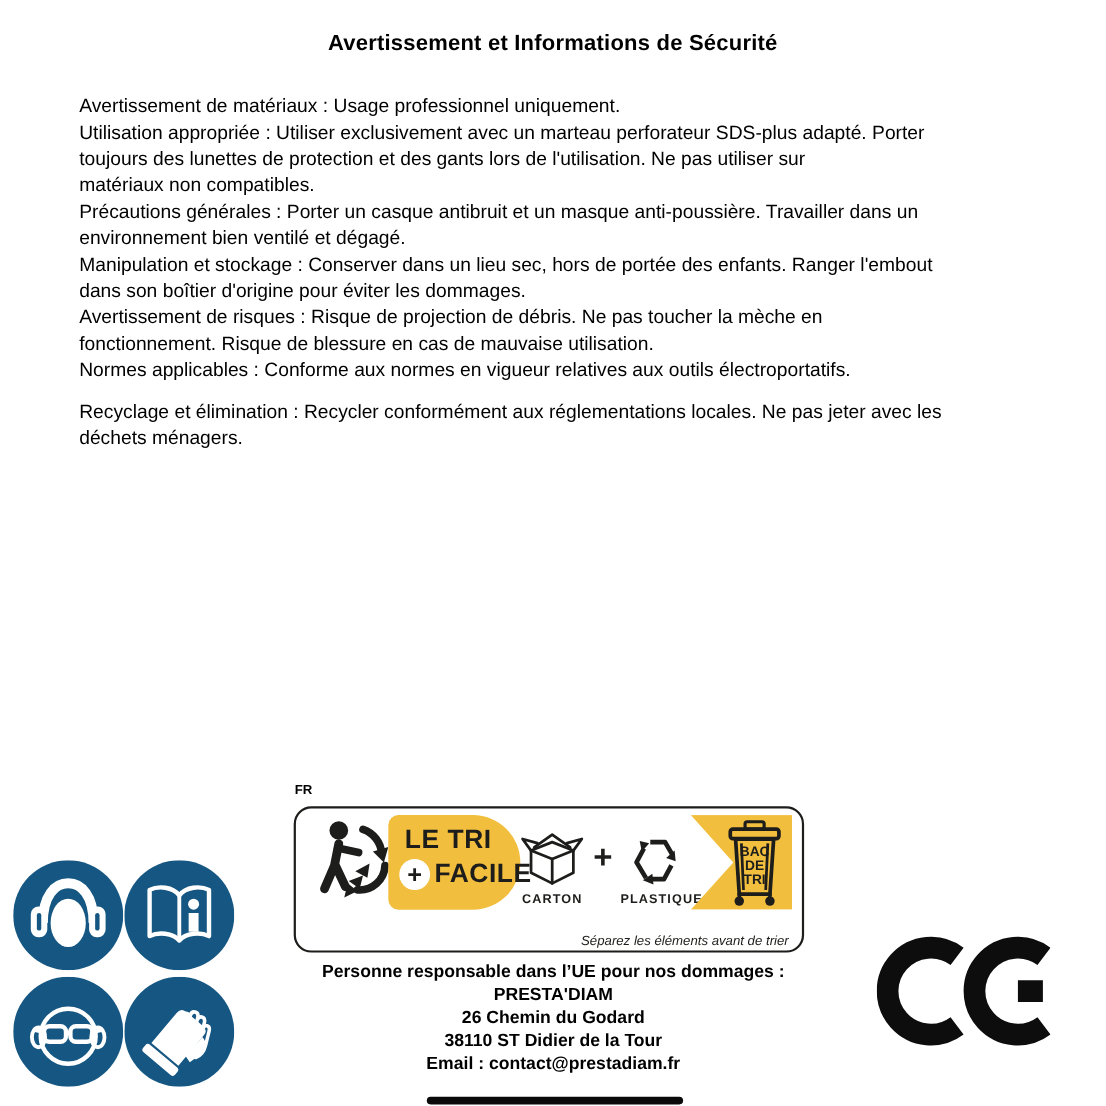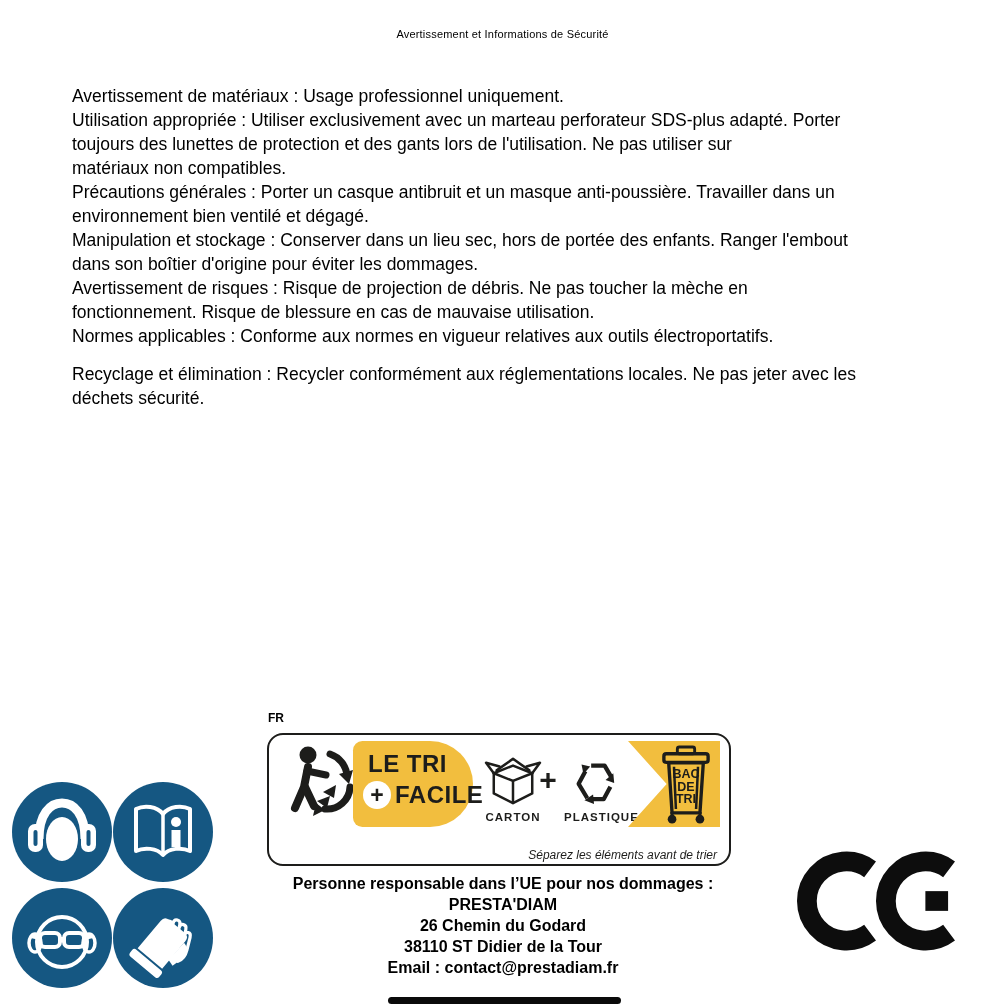--- a/index.html
+++ b/index.html
@@ -1,38 +1,38 @@
 <!DOCTYPE html>
 <html><head>
 <meta charset="utf-8">
 <style>
   html,body{margin:0;padding:0;background:#fff;}
   #page{position:relative;width:1005px;height:1005px;background:#ffffff;overflow:hidden;
         font-family:"Liberation Sans", sans-serif;color:#000;}
   .title{position:absolute;left:0;top:28px;width:1005px;text-align:center;
-         font-size:11px;font-weight:normal;letter-spacing:.2px;}
+         font-size:20px;font-weight:bold;letter-spacing:.2px;}
   .body-text{position:absolute;left:72px;top:84px;width:900px;font-size:17.5px;line-height:24px;}
   .body-text .l{white-space:nowrap;}
   .body-text .gap{margin-top:14px;}
   .icon-grid{position:absolute;left:12px;top:782px;width:206px;height:212px;}
   .picto{position:absolute;width:100px;height:100px;}
   .p1{left:0;top:0;} .p2{left:101px;top:0;} .p3{left:0;top:106px;} .p4{left:101px;top:106px;}
   .fr-tag{position:absolute;left:268px;top:711px;font-size:12px;font-weight:bold;}
   .tri-label{position:absolute;left:267px;top:733px;width:464px;height:133px;background:#fff;
              border:2px solid #1d1d1b;border-radius:16px;box-sizing:border-box;}
   .triman{position:absolute;left:12px;top:7px;width:78px;height:80px;}
   .yellow-block{position:absolute;left:84px;top:6px;width:120px;height:86px;background:#F2BE3E;
                 border-radius:10px 46px 46px 10px;}
   .letri{position:absolute;left:15px;top:9px;font-size:24px;font-weight:bold;color:#1d1d1b;letter-spacing:.5px;}
   .facile-row{position:absolute;left:10px;top:40px;display:flex;align-items:center;}
   .plus-circle{width:28px;height:28px;background:#fff;border-radius:50%;display:flex;
                align-items:center;justify-content:center;font-size:23px;font-weight:bold;color:#1d1d1b;}
   .facile{margin-left:4px;font-size:24px;font-weight:bold;color:#1d1d1b;letter-spacing:.5px;}
   .material{position:absolute;top:20px;text-align:center;}
-  .mat-carton{left:202px;width:62px;margin-left:11px;}
+  .mat-carton{left:202px;width:62px;}
   .mat-plastique{left:295px;width:62px;}
   .mat-caption{margin-top:2px;font-size:11.5px;font-weight:bold;letter-spacing:1px;color:#1d1d1b;}
   .mat-plus{position:absolute;left:265px;top:28px;width:28px;text-align:center;
             font-size:30px;font-weight:bold;color:#1d1d1b;}
   .chevron{position:absolute;left:359px;top:6px;width:92px;height:86px;background:#F2BE3E;
            clip-path:polygon(0% 0%, 100% 0%, 100% 100%, 0% 100%, 42% 50%);}
   .bin{position:absolute;left:392px;top:10px;width:50px;height:80px;}
   .tagline{position:absolute;right:12px;bottom:2px;font-size:12px;font-style:italic;color:#1d1d1b;}
   .responsible{position:absolute;left:253px;top:873px;width:500px;text-align:center;
                font-size:16px;font-weight:bold;line-height:21px;}
@@ -52,21 +52,21 @@
     <div class="l">toujours des lunettes de protection et des gants lors de l'utilisation. Ne pas utiliser sur</div>
     <div class="l">matériaux non compatibles.</div>
     <div class="l">Précautions générales : Porter un casque antibruit et un masque anti-poussière. Travailler dans un</div>
     <div class="l">environnement bien ventilé et dégagé.</div>
     <div class="l">Manipulation et stockage : Conserver dans un lieu sec, hors de portée des enfants. Ranger l'embout</div>
     <div class="l">dans son boîtier d'origine pour éviter les dommages.</div>
     <div class="l">Avertissement de risques : Risque de projection de débris. Ne pas toucher la mèche en</div>
     <div class="l">fonctionnement. Risque de blessure en cas de mauvaise utilisation.</div>
     <div class="l">Normes applicables : Conforme aux normes en vigueur relatives aux outils électroportatifs.</div>
     <div class="l gap">Recyclage et élimination : Recycler conformément aux réglementations locales. Ne pas jeter avec les</div>
-    <div class="l">déchets sécurité.</div>
+    <div class="l">déchets ménagers.</div>
   </div>
 
   <div class="icon-grid">
     <svg class="picto p1" viewBox="0 0 100 100">
       <circle cx="50" cy="50" r="50" fill="#155782"></circle>
       <path d="M27 57 C27 32 38 21 50 21 C62 21 73 32 73 57" stroke="#fff" stroke-width="9" fill="none"></path>
       <ellipse cx="50" cy="57" rx="16" ry="22" fill="#fff"></ellipse>
       <rect x="16" y="42" width="15" height="28" rx="7" fill="#fff"></rect>
       <rect x="69" y="42" width="15" height="28" rx="7" fill="#fff"></rect>
       <rect x="21.5" y="48" width="4" height="16" rx="2" fill="#155782"></rect>

